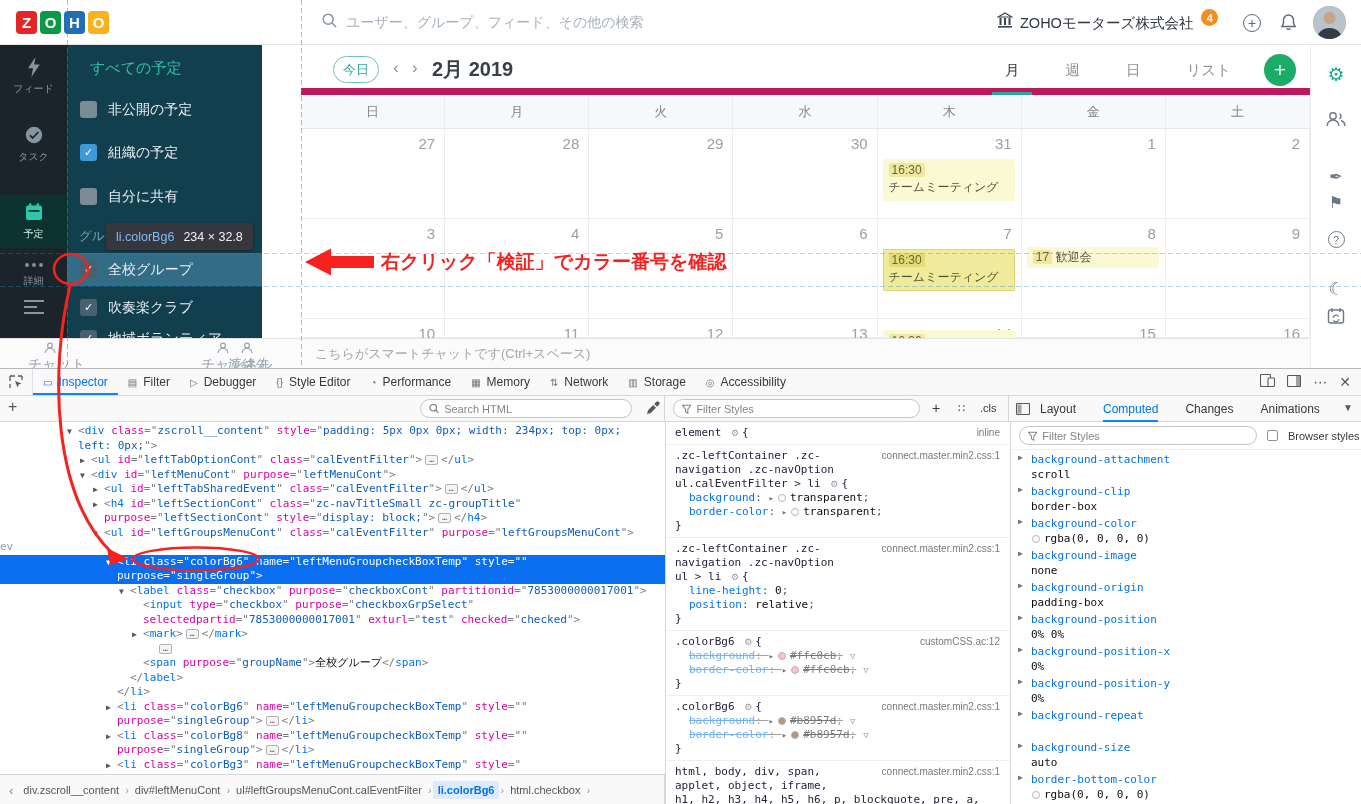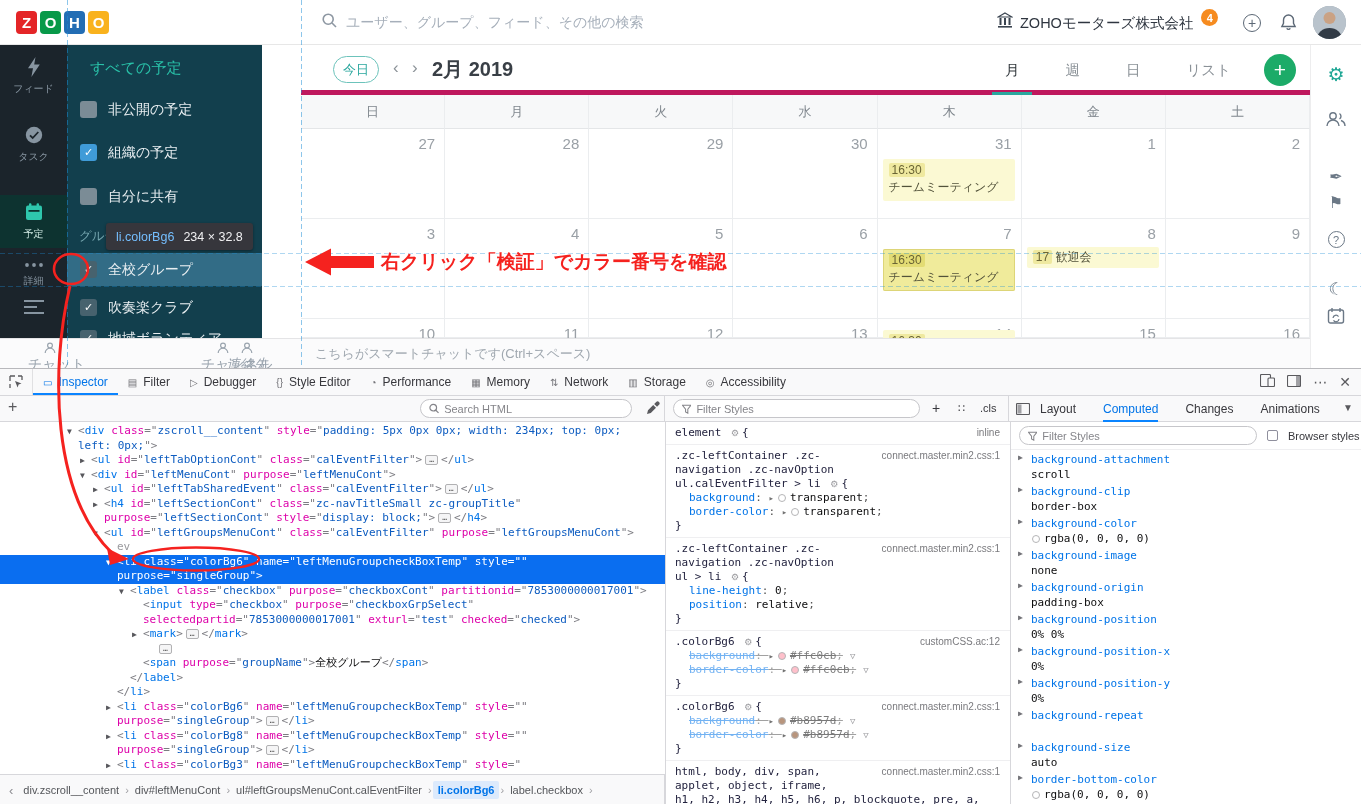--- a/index.html
+++ b/index.html
@@ -40,21 +40,21 @@
 .cb-blue{background:#3f9bd8}
 .cb-dark{background:#47626e}
 
 
 .node-tooltip{position:absolute;left:106px;top:223px;height:27px;display:flex;align-items:center;gap:9px;background:#36363c;border-radius:3px;padding:0 10px;font-size:12.5px;z-index:30;box-shadow:0 1px 3px rgba(0,0,0,.4)}
 .node-tooltip .sel-txt{color:#75bfff}
 .node-tooltip .dim-txt{color:#f0f0f2}
 
 
 .calendar{position:absolute;left:301px;top:45px;width:1009px;height:293px;background:#fff;z-index:0}
-.cal-header{position:absolute;left:0;top:0;width:100%;height:50px;border-bottom:5px solid #be185d}
+.cal-header{position:absolute;left:0;top:0;width:100%;height:50px;border-bottom:7px solid #be185d}
 .today-btn{position:absolute;left:32px;top:11px;width:46px;height:27px;border:1px solid #6cc3bb;border-radius:15px;color:#2aa79e;font-size:13px;display:flex;align-items:center;justify-content:center;cursor:pointer}
 .nav-arrow{position:absolute;top:13px;font-size:17px;color:#8b9298;cursor:pointer}
 .cal-title{position:absolute;left:131px;top:11px;font-size:20px;font-weight:700;color:#393f46}
 .view-tabs{position:absolute;right:56px;top:0;height:50px;display:flex;align-items:stretch}
 .vtab{position:relative;display:flex;align-items:center;padding:0 23px;font-size:14.5px;color:#8a9197;cursor:pointer}
 .vtab.active{color:#32383d}
 .vtab.active::after{content:"";position:absolute;left:10px;right:10px;bottom:0;height:3px;background:#2aa79e}
 .add-btn{position:absolute;right:14px;top:9px;width:32px;height:32px;border-radius:50%;background:#1cab68;color:#fff;font-size:21px;display:flex;align-items:center;justify-content:center;cursor:pointer}
 .cal-dayheader{position:absolute;left:0;top:50px;width:100%;height:34px;display:grid;grid-template-columns:repeat(7,1fr);background:#f7f8f9}
 .cal-dh-cell{display:flex;align-items:center;justify-content:center;font-size:13px;color:#7f868d;border-right:1px solid #ebedef;border-bottom:1px solid #e4e6e8}
@@ -507,21 +507,21 @@
     <div class="dt-content">
       <div class="dt-html">
           <div class="dt-line" style="padding-left: 78px;"><span class="twisty" style="left: 67px;">▼</span><span class="tk-p">&lt;</span><span class="tk-t">div</span><span class="tk-x"> </span><span class="tk-a">class</span><span class="tk-p">="</span><span class="tk-v">zscroll__content</span><span class="tk-p">" </span><span class="tk-a">style</span><span class="tk-p">="</span><span class="tk-v">padding: 5px 0px 0px; width: 234px; top: 0px;</span></div>
           <div class="dt-line" style="padding-left: 78px;"><span class="tk-v">left: 0px;</span><span class="tk-p">"&gt;</span></div>
           <div class="dt-line" style="padding-left: 91px;"><span class="twisty" style="left: 80px;">▶</span><span class="tk-p">&lt;</span><span class="tk-t">ul</span><span class="tk-x"> </span><span class="tk-a">id</span><span class="tk-p">="</span><span class="tk-v">leftTabOptionCont</span><span class="tk-p">" </span><span class="tk-a">class</span><span class="tk-p">="</span><span class="tk-v">calEventFilter</span><span class="tk-p">"&gt;</span><span class="ell">…</span><span class="tk-p">&lt;/</span><span class="tk-t">ul</span><span class="tk-p">&gt;</span></div>
           <div class="dt-line" style="padding-left: 91px;"><span class="twisty" style="left: 80px;">▼</span><span class="tk-p">&lt;</span><span class="tk-t">div</span><span class="tk-x"> </span><span class="tk-a">id</span><span class="tk-p">="</span><span class="tk-v">leftMenuCont</span><span class="tk-p">" </span><span class="tk-a">purpose</span><span class="tk-p">="</span><span class="tk-v">leftMenuCont</span><span class="tk-p">"&gt;</span></div>
           <div class="dt-line" style="padding-left: 104px;"><span class="twisty" style="left: 93px;">▶</span><span class="tk-p">&lt;</span><span class="tk-t">ul</span><span class="tk-x"> </span><span class="tk-a">id</span><span class="tk-p">="</span><span class="tk-v">leftTabSharedEvent</span><span class="tk-p">" </span><span class="tk-a">class</span><span class="tk-p">="</span><span class="tk-v">calEventFilter</span><span class="tk-p">"&gt;</span><span class="ell">…</span><span class="tk-p">&lt;/</span><span class="tk-t">ul</span><span class="tk-p">&gt;</span></div>
           <div class="dt-line" style="padding-left: 104px;"><span class="twisty" style="left: 93px;">▶</span><span class="tk-p">&lt;</span><span class="tk-t">h4</span><span class="tk-x"> </span><span class="tk-a">id</span><span class="tk-p">="</span><span class="tk-v">leftSectionCont</span><span class="tk-p">" </span><span class="tk-a">class</span><span class="tk-p">="</span><span class="tk-v">zc-navTitleSmall zc-groupTitle</span><span class="tk-p">"</span></div>
           <div class="dt-line" style="padding-left: 104px;"><span class="tk-a">purpose</span><span class="tk-p">="</span><span class="tk-v">leftSectionCont</span><span class="tk-p">" </span><span class="tk-a">style</span><span class="tk-p">="</span><span class="tk-v">display: block;</span><span class="tk-p">"&gt;</span><span class="ell">…</span><span class="tk-p">&lt;/</span><span class="tk-t">h4</span><span class="tk-p">&gt;</span></div>
           <div class="dt-line" style="padding-left: 104px;"><span class="twisty" style="left: 93px;">▼</span><span class="tk-p">&lt;</span><span class="tk-t">ul</span><span class="tk-x"> </span><span class="tk-a">id</span><span class="tk-p">="</span><span class="tk-v">leftGroupsMenuCont</span><span class="tk-p">" </span><span class="tk-a">class</span><span class="tk-p">="</span><span class="tk-v">calEventFilter</span><span class="tk-p">" </span><span class="tk-a">purpose</span><span class="tk-p">="</span><span class="tk-v">leftGroupsMenuCont</span><span class="tk-p">"&gt;</span></div>
-          <div class="dt-line" style="padding-left: 117px;"><span class="tk-d">ev</span></div>
+          <div class="dt-line" style=""><span class="tk-d">ev</span></div>
           <div class="dt-line sel" style="padding-left: 117px;"><span class="twisty" style="left: 106px;">▼</span><span class="tk-p">&lt;</span><span class="tk-t">li</span><span class="tk-x"> </span><span class="tk-a">class</span><span class="tk-p">="</span><span class="tk-v">colorBg6</span><span class="tk-p">" </span><span class="tk-a">name</span><span class="tk-p">="</span><span class="tk-v">leftMenuGroupcheckBoxTemp</span><span class="tk-p">" </span><span class="tk-a">style</span><span class="tk-p">=""</span></div>
           <div class="dt-line sel" style="padding-left: 117px;"><span class="tk-a">purpose</span><span class="tk-p">="</span><span class="tk-v">singleGroup</span><span class="tk-p">"&gt;</span></div>
           <div class="dt-line" style="padding-left: 130px;"><span class="twisty" style="left: 119px;">▼</span><span class="tk-p">&lt;</span><span class="tk-t">label</span><span class="tk-x"> </span><span class="tk-a">class</span><span class="tk-p">="</span><span class="tk-v">checkbox</span><span class="tk-p">" </span><span class="tk-a">purpose</span><span class="tk-p">="</span><span class="tk-v">checkboxCont</span><span class="tk-p">" </span><span class="tk-a">partitionid</span><span class="tk-p">="</span><span class="tk-v">7853000000017001</span><span class="tk-p">"&gt;</span></div>
           <div class="dt-line" style="padding-left: 143px;"><span class="tk-p">&lt;</span><span class="tk-t">input</span><span class="tk-x"> </span><span class="tk-a">type</span><span class="tk-p">="</span><span class="tk-v">checkbox</span><span class="tk-p">" </span><span class="tk-a">purpose</span><span class="tk-p">="</span><span class="tk-v">checkboxGrpSelect</span><span class="tk-p">"</span></div>
           <div class="dt-line" style="padding-left: 143px;"><span class="tk-a">selectedpartid</span><span class="tk-p">="</span><span class="tk-v">7853000000017001</span><span class="tk-p">" </span><span class="tk-a">exturl</span><span class="tk-p">="</span><span class="tk-v">test</span><span class="tk-p">" </span><span class="tk-a">checked</span><span class="tk-p">="</span><span class="tk-v">checked</span><span class="tk-p">"&gt;</span></div>
           <div class="dt-line" style="padding-left: 143px;"><span class="twisty" style="left: 132px;">▶</span><span class="tk-p">&lt;</span><span class="tk-t">mark</span><span class="tk-p">&gt;</span><span class="ell">…</span><span class="tk-p">&lt;/</span><span class="tk-t">mark</span><span class="tk-p">&gt;</span></div>
           <div class="dt-line" style="padding-left: 156px;"><span class="ell">…</span></div>
           <div class="dt-line" style="padding-left: 143px;"><span class="tk-p">&lt;</span><span class="tk-t">span</span><span class="tk-x"> </span><span class="tk-a">purpose</span><span class="tk-p">="</span><span class="tk-v">groupName</span><span class="tk-p">"&gt;</span><span class="tk-x">全校グループ</span><span class="tk-p">&lt;/</span><span class="tk-t">span</span><span class="tk-p">&gt;</span></div>
           <div class="dt-line" style="padding-left: 130px;"><span class="tk-p">&lt;/</span><span class="tk-t">label</span><span class="tk-p">&gt;</span></div>
           <div class="dt-line" style="padding-left: 117px;"><span class="tk-p">&lt;/</span><span class="tk-t">li</span><span class="tk-p">&gt;</span></div>
@@ -643,21 +643,21 @@
       <span class="bc-arrow">‹</span>
       <span style="display:flex;align-items:center">
           <span class="bc-item">div.zscroll__content</span>
           <span class="bc-sep">›</span>
           <span class="bc-item">div#leftMenuCont</span>
           <span class="bc-sep">›</span>
           <span class="bc-item">ul#leftGroupsMenuCont.calEventFilter</span>
           <span class="bc-sep">›</span>
           <span class="bc-item sel">li.colorBg6</span>
           <span class="bc-sep">›</span>
-          <span class="bc-item">label.checkbox</span>
+          <span class="bc-item">html.checkbox</span>
           <span class="bc-sep">›</span>
         </span>
     </div>
   </section>
 
   <div class="node-tooltip">
     <span class="sel-txt">li.colorBg6</span>
     <span class="dim-txt">234 × 32.8</span>
   </div>
 

